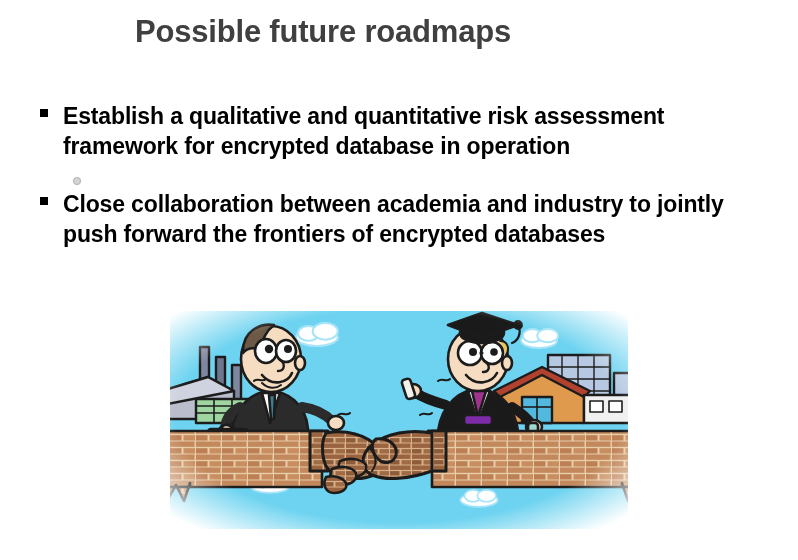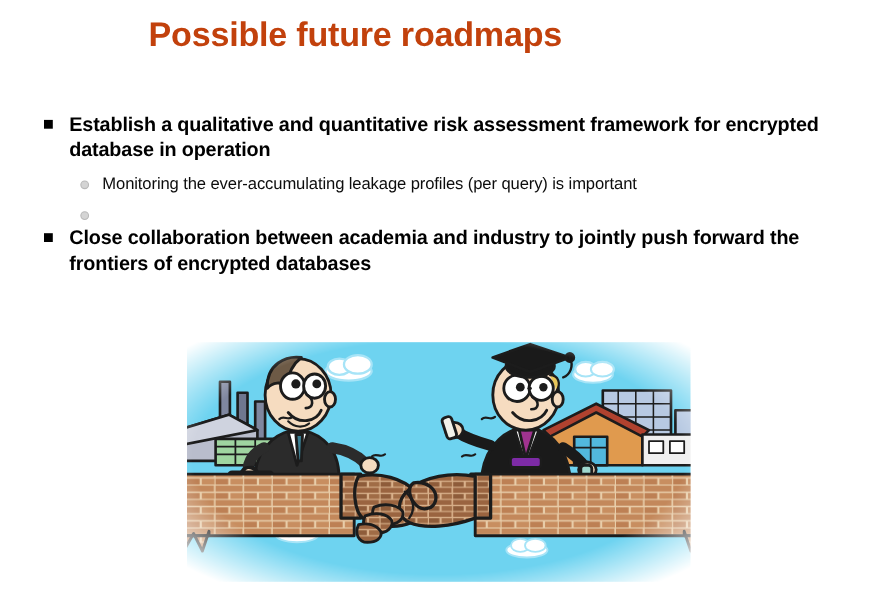--- a/index.html
+++ b/index.html
@@ -18,37 +18,37 @@
 
   
   #slide-title {
     position: absolute;
     top: 14px;
     left: 0;
     width: 646px;
     text-align: center;
     font-size: 31px;
     font-weight: bold;
-    color: #c2410c;
+    color: #404040;
     letter-spacing: -0.2px;
     line-height: 1.15;
   }
 
   
   #bullet-list {
     position: absolute;
     top: 102px;
     left: 38px;
     width: 726px;
   }
 
   .bullet-l1 {
     position: relative;
     padding-left: 25px;
-    font-size: 18px;
+    font-size: 23px;
     font-weight: bold;
     line-height: 1.30;
     letter-spacing: -0.15px;
     color: #000000;
   }
   .bullet-l1 .marker-square {
     position: absolute;
     left: 2px;
     top: 7px;
     width: 8px;
@@ -102,21 +102,20 @@
 <div id="bullet-list">
 
   <div class="bullet-l1">
     <span class="marker-square"></span>
     <span>Establish a qualitative and quantitative risk assessment framework for encrypted database in operation</span>
   </div>
 
   <div class="sub-list">
     <div class="bullet-l2">
       <span class="marker-dot"></span>
-      <span>Monitoring the ever-accumulating leakage profiles (per query) is important</span>
     </div>
     <div class="bullet-l2">
       <span class="marker-dot"></span>
     </div>
   </div>
 
   <div id="bullet-block-2" class="bullet-l1">
     <span class="marker-square"></span>
     <span>Close collaboration between academia and industry to jointly push forward the frontiers of encrypted databases</span>
   </div>

